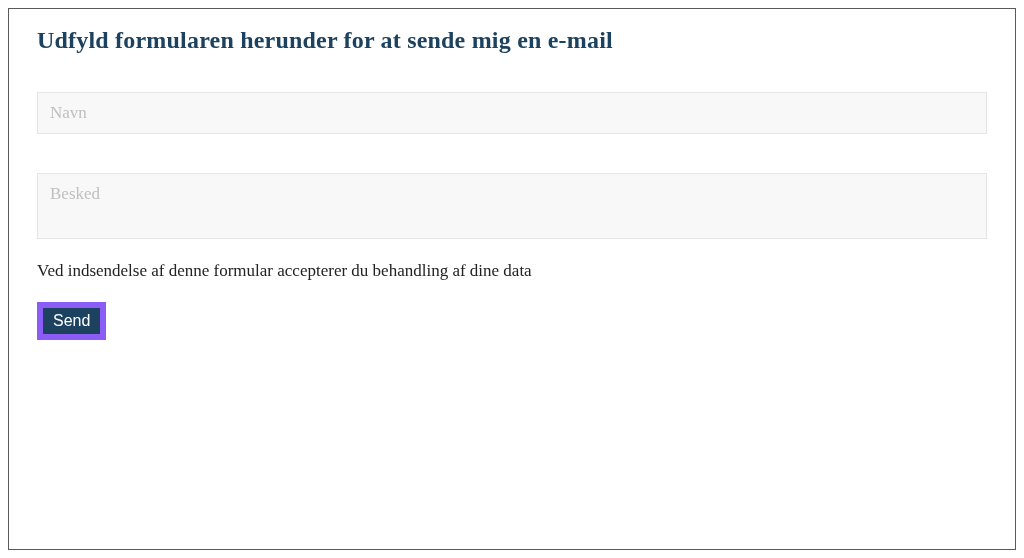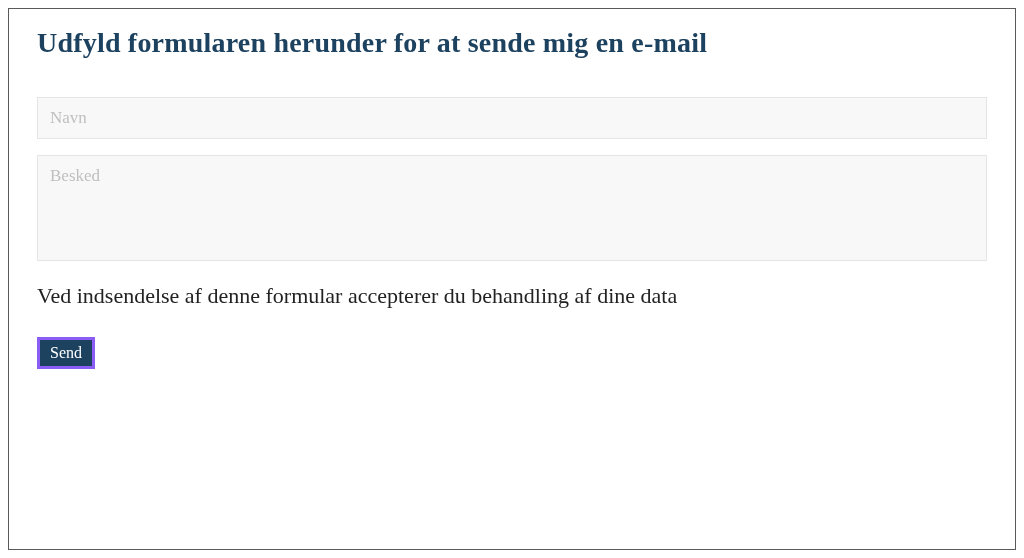--- a/index.html
+++ b/index.html
@@ -10,27 +10,27 @@
   }
   .outer {
     border: 1px solid #5a5a5a;
     width: 1008px;
     height: 542px;
     padding: 18px 28px 28px 28px;
     position: relative;
   }
   .heading {
     color: #1d4260;
-    font-size: 28px;
+    font-size: 24px;
     font-weight: 600;
     margin-bottom: 38px;
     letter-spacing: 0.2px;
   }
   .form-row {
-    margin-bottom: 16px;
+    margin-bottom: 39px;
   }
   .form-row input[type="text"],
   .form-row input[type="email"],
   .form-row textarea {
     width: 100%;
     background: #f8f8f8;
     border: 1px solid #e5e5e5;
     padding: 10px 12px;
     font-family: Georgia, "Times New Roman", serif;
     font-size: 17px;
@@ -38,33 +38,33 @@
     outline: none;
   }
   .form-row input::placeholder,
   .form-row textarea::placeholder {
     color: #bfbfbf;
   }
   .form-row.textarea-row {
     margin-bottom: 18px;
   }
   .form-row textarea {
-    height: 106px;
+    height: 66px;
     resize: none;
   }
   .disclaimer {
-    font-size: 22px;
+    font-size: 17px;
     color: #222;
-    margin-bottom: 28px;
+    margin-bottom: 21px;
   }
   .send-btn {
     background: #1d4260;
     color: #ffffff;
-    border: 3px solid #8b5cf6;
-    font-family: Liberation Serif, serif;
+    border: 6px solid #8b5cf6;
+    font-family: Liberation Sans, sans-serif;
     font-size: 16px;
     padding: 4px 10px;
     cursor: pointer;
   }
 </style>
 </head>
 <body>
 
 <div class="outer">
 

